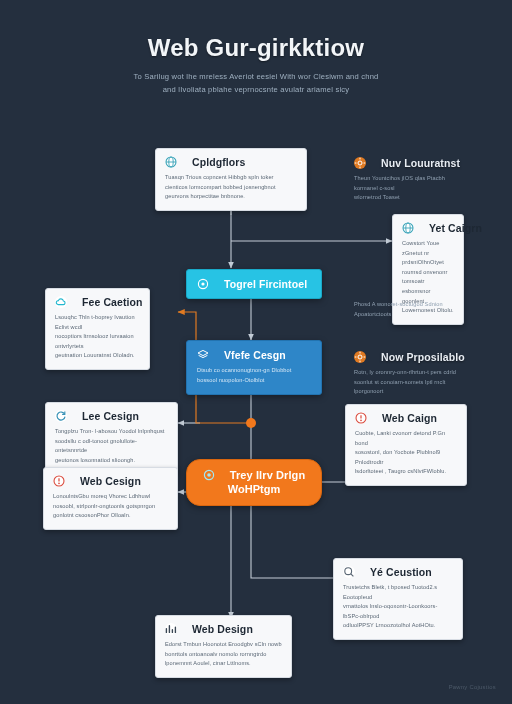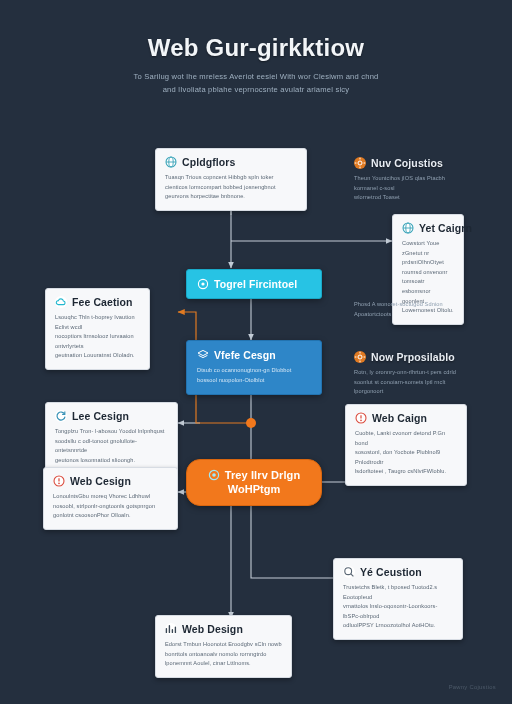--- a/index.html
+++ b/index.html
@@ -62,21 +62,21 @@
     padding: 7px 9px 8px 9px;
   }
   .ghost {
     background: transparent;
     border: none;
     box-shadow: none;
     padding: 7px 9px 8px 9px;
   }
   .node-head {
     display: flex;
-    gap: 5px;
+    gap: 15px;
   }
   .node-title {
     font-size: 10.5px;
     font-weight: bold;
     color: #1d2733;
     letter-spacing: 0.1px;
     white-space: nowrap;
   }
   .ghost .node-title {
     color: #e8edf3;
@@ -224,21 +224,21 @@
 
   <div class="node ghost" style="left:345px; top:150px; width:140px;">
     <div class="node-head">
       <span class="ic" style="background:#e07a22;">
         <svg width="12" height="12" viewBox="0 0 12 12">
             <circle cx="6" cy="6" r="5.2" fill="#e07a22"></circle>
             <circle cx="6" cy="6" r="2" fill="none" stroke="#fff" stroke-width="1"></circle>
             <path d="M6,0.8 V2.4 M6,9.6 V11.2 M0.8,6 H2.4 M9.6,6 H11.2" stroke="#fff" stroke-width="1"></path>
           </svg>
       </span>
-      <span class="node-title">Nuv Cojustios</span>
+      <span class="node-title">Nuv Louuratnst</span>
     </div>
     <div class="node-body">Theun  Yountcihos jIOS qlas Ptacbh<br>kormanel c-sosl<br>wlornetrod Toaset</div>
   </div>
 
   <div class="node card" style="left:392px; top:214px; width:72px;">
     <div class="node-head">
       <span class="ic" style="background:#ffffff;">
         <svg width="12" height="12" viewBox="0 0 12 12">
             <circle cx="6" cy="6" r="5" fill="none" stroke="#3aa3b8" stroke-width="1.1"></circle>
             <ellipse cx="6" cy="6" rx="2.2" ry="5" fill="none" stroke="#3aa3b8" stroke-width="0.9"></ellipse>

